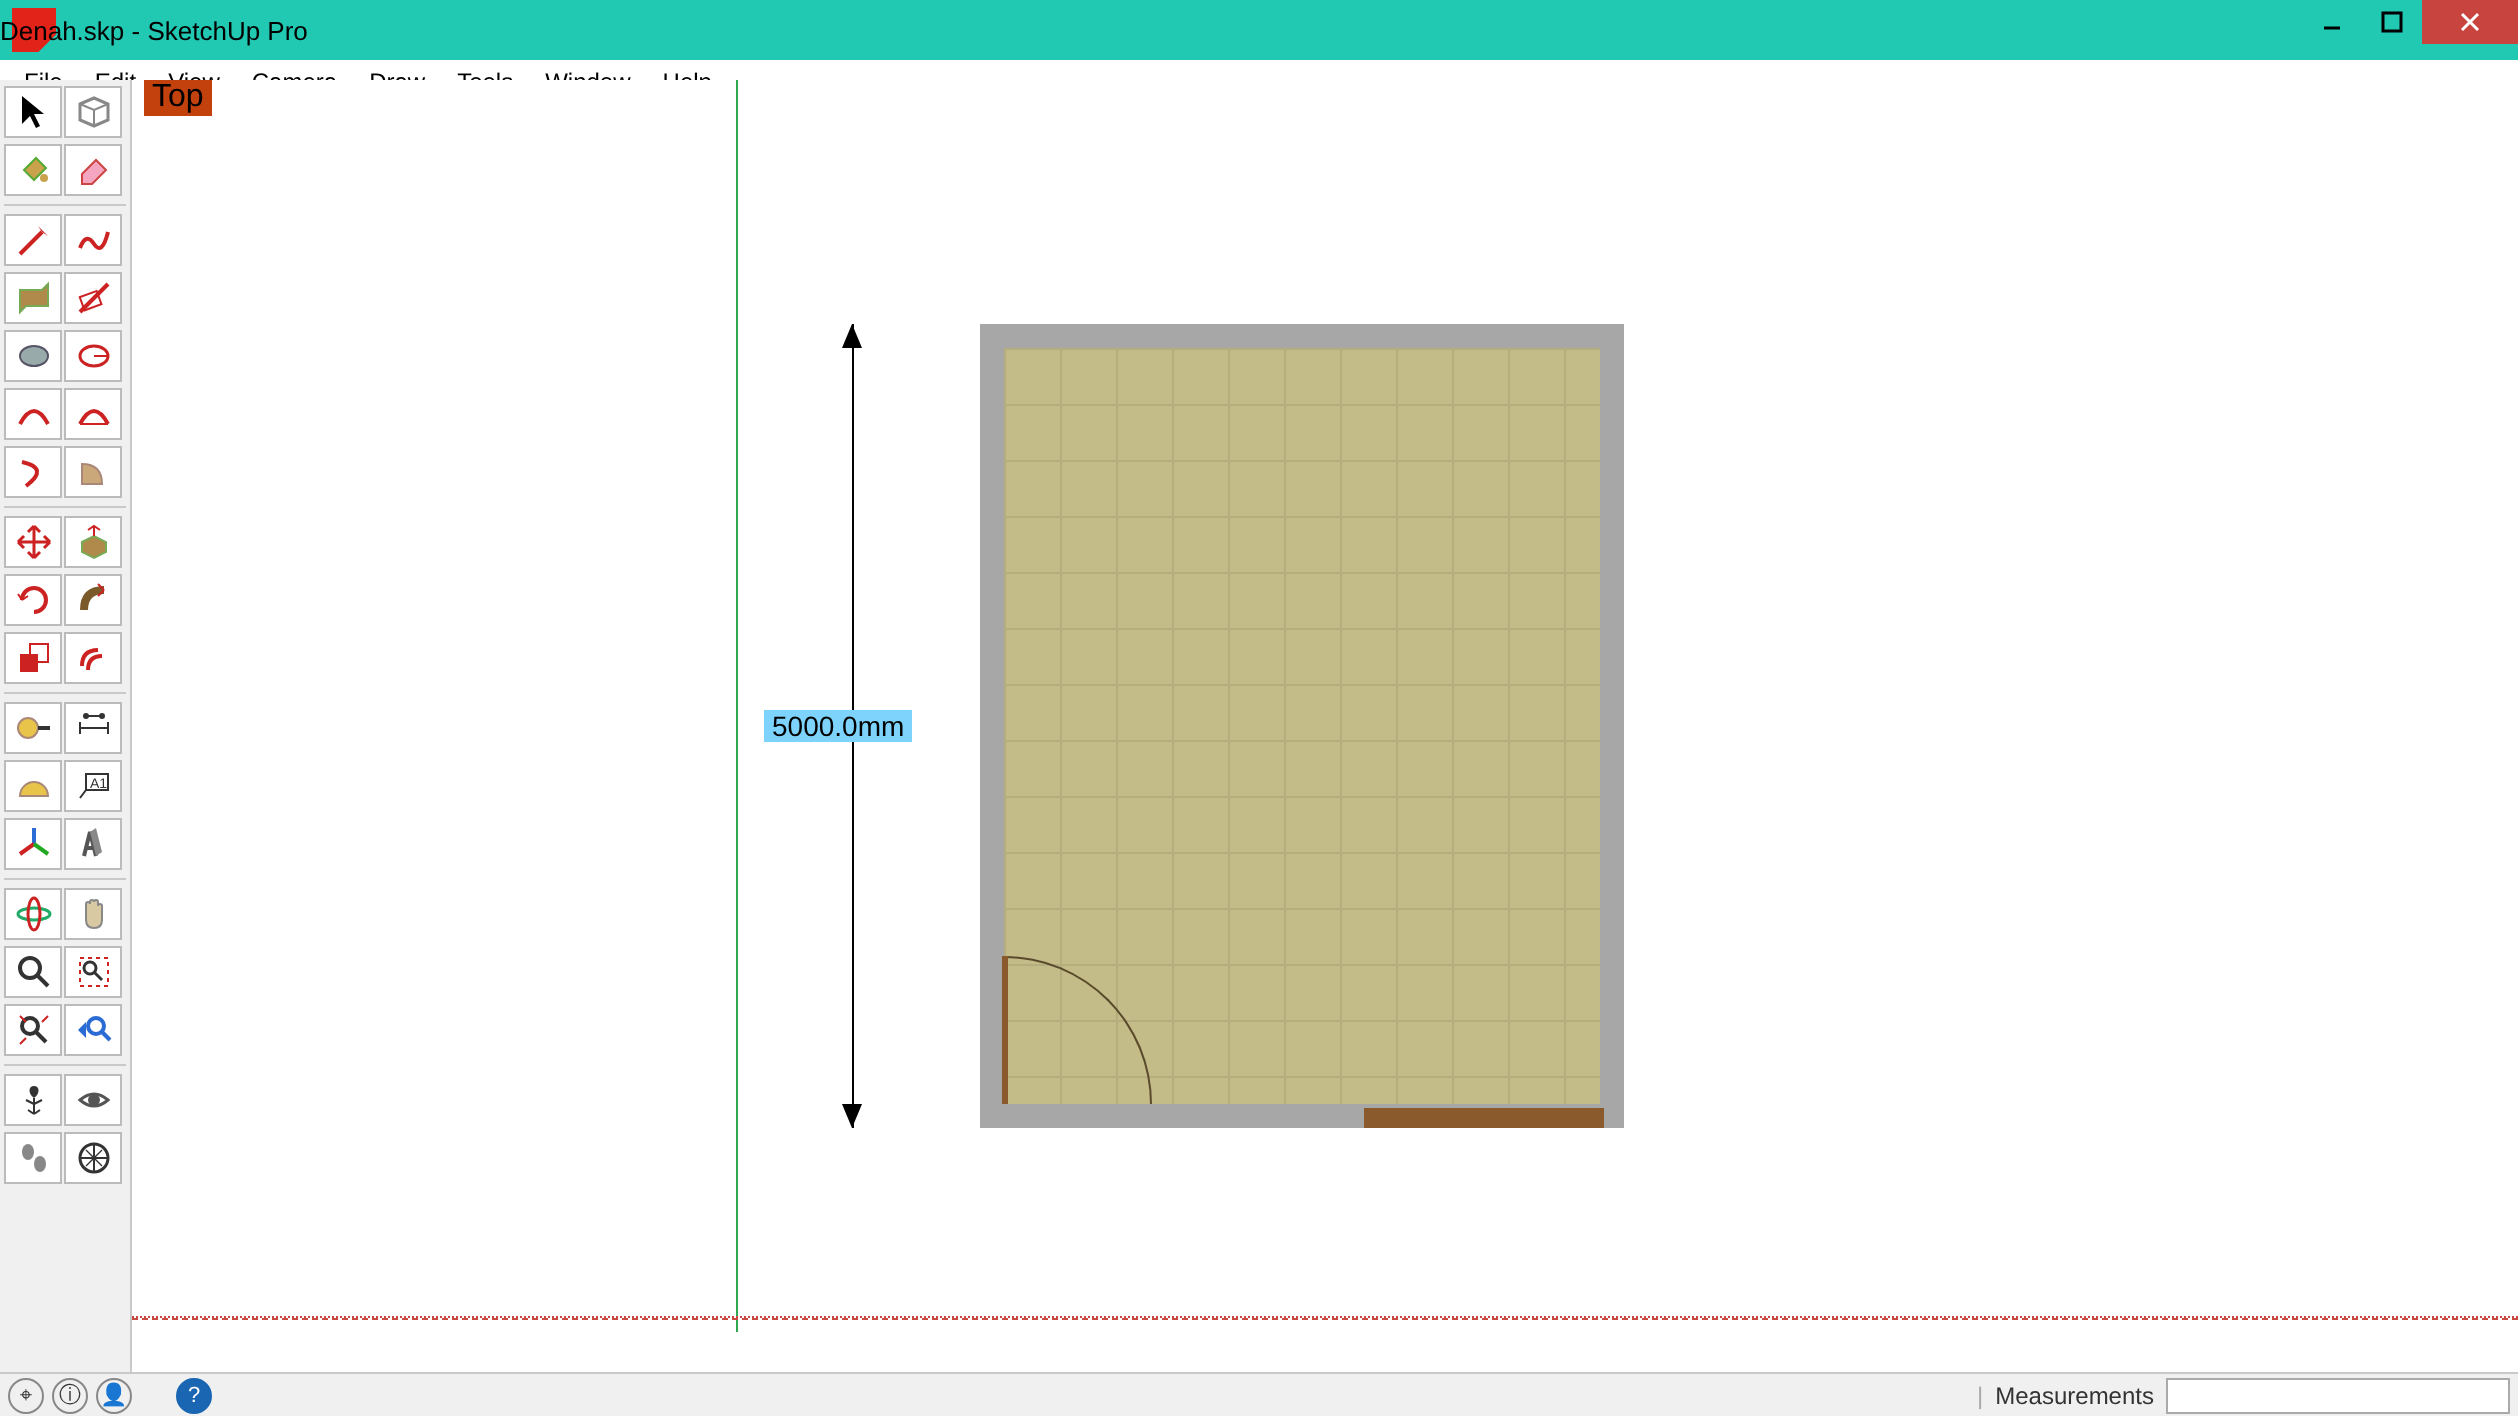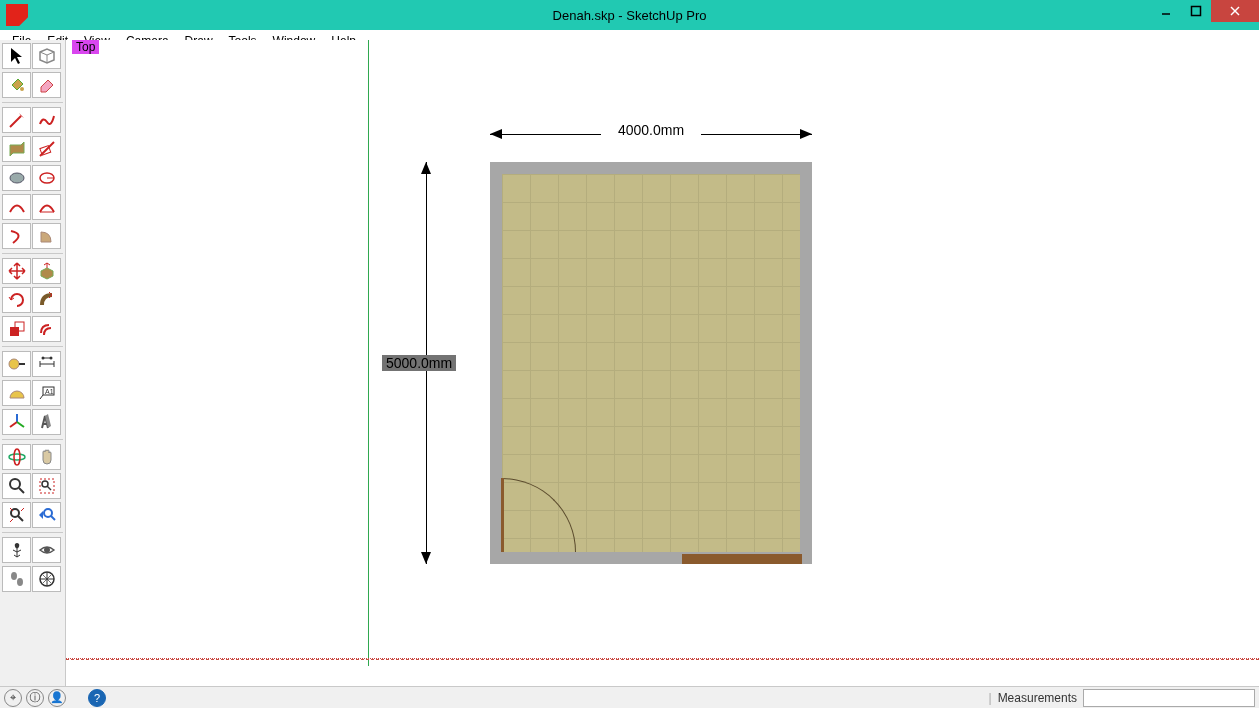--- a/index.html
+++ b/index.html
@@ -8,21 +8,21 @@
 .titlebar {
   height: 30px; background: #21c9b2; display: flex; align-items: center;
   position: relative; user-select: none;
 }
 .titlebar .app-icon {
   width: 22px; height: 22px; margin-left: 6px; background: #e2231a;
   clip-path: polygon(0 0, 100% 0, 100% 60%, 60% 100%, 0 100%);
   display: inline-flex; align-items: center; justify-content: center;
 }
 .titlebar .title {
-  position: absolute; left: 0; right: 0; text-align: center;
+  position: absolute; left: 0; right: 0; 
   font-size: 13px; color: #000; pointer-events: none;
 }
 .win-controls { position: absolute; right: 0; top: 0; display: flex; height: 22px; }
 .win-btn {
   width: 30px; height: 22px; display: flex; align-items: center; justify-content: center;
   font-size: 13px; color: #000;
 }
 .win-btn.close { background: #c8453f; color: #fff; width: 48px; font-size: 14px; }
 .win-btn svg { stroke: #000; }
 .win-btn.close svg { stroke: #fff; }
@@ -43,22 +43,22 @@
 .tool-row { display: flex; gap: 1px; padding: 1px 2px; }
 .tool-sep { height: 1px; background: #c9c9c9; margin: 2px 2px; }
 .tool {
   width: 29px; height: 26px; background: #fff; border: 1px solid #bbb;
   display: flex; align-items: center; justify-content: center; cursor: pointer;
 }
 .tool svg { width: 20px; height: 20px; }
 
 .canvas-area { flex: 1; position: relative; background: #fff; }
 .view-label {
-  position: absolute; left: 6px; top: 0px; font-size: 12px; color: #000;
-  background: #d946ef; padding: 0 4px;
+  position: absolute; left: 6px; top: 0px; font-size: 16px; color: #000;
+  background: #c2410c; padding: 0 4px;
 }
 .axis-v { position: absolute; left: 302px; top: 0; bottom: 20px; width: 1px; background: #2fa84f; }
 .axis-h { position: absolute; left: 0; right: 0; top: 618px; height: 1px; background: #c44; border-top: 1px dotted #c44; background: transparent; }
 .axis-h::before { content:""; position:absolute; left:0; right:0; top:0; border-top:1px dashed #c74b40; }
 
 .room {
   position: absolute; left: 424px; top: 122px; width: 322px; height: 402px;
   background: #a7a7a7;
 }
 .room-inner {
@@ -103,21 +103,21 @@
 }
 .dim-left .line { position: absolute; left: 44px; top: 0; bottom: 0; width: 1px; background: #000; }
 .dim-left .arrow-t, .dim-left .arrow-b {
   position: absolute; left: 39px; width: 0; height: 0;
   border-left: 5px solid transparent; border-right: 5px solid transparent;
 }
 .dim-left .arrow-t { top: 0; border-bottom: 12px solid #000; }
 .dim-left .arrow-b { bottom: 0; border-top: 12px solid #000; }
 .dim-left .label {
   position: absolute; left: 0; top: 50%; transform: translateY(-50%);
-  font-size: 14px; background: #737373; padding: 0 4px;
+  font-size: 14px; background: #7dd3fc; padding: 0 4px;
 }
 
 .statusbar {
   position: absolute; left: 0; right: 0; bottom: 0; height: 22px;
   background: #f0f0f0; border-top: 1px solid #c9c9c9;
   display: flex; align-items: center; font-size: 12px; color: #333;
 }
 .statusbar .sb-left { display: flex; align-items: center; gap: 4px; padding-left: 4px; }
 .sb-icon {
   width: 18px; height: 18px; border: 1px solid #888; border-radius: 50%;
@@ -427,26 +427,20 @@
           </svg>
         </div>
     </div>
   </div>
 
   <div class="canvas-area">
     <div class="view-label">Top</div>
     <div class="axis-v"></div>
     <div class="axis-h"></div>
 
-    <div class="dim-top">
-      <div class="line"></div>
-      <div class="arrow-l"></div>
-      <div class="arrow-r"></div>
-      <div class="label">4000.0mm</div>
-    </div>
 
     <div class="dim-left">
       <div class="line"></div>
       <div class="arrow-t"></div>
       <div class="arrow-b"></div>
       <div class="label">5000.0mm</div>
     </div>
 
     <div class="room">
       <div class="room-inner"></div>

